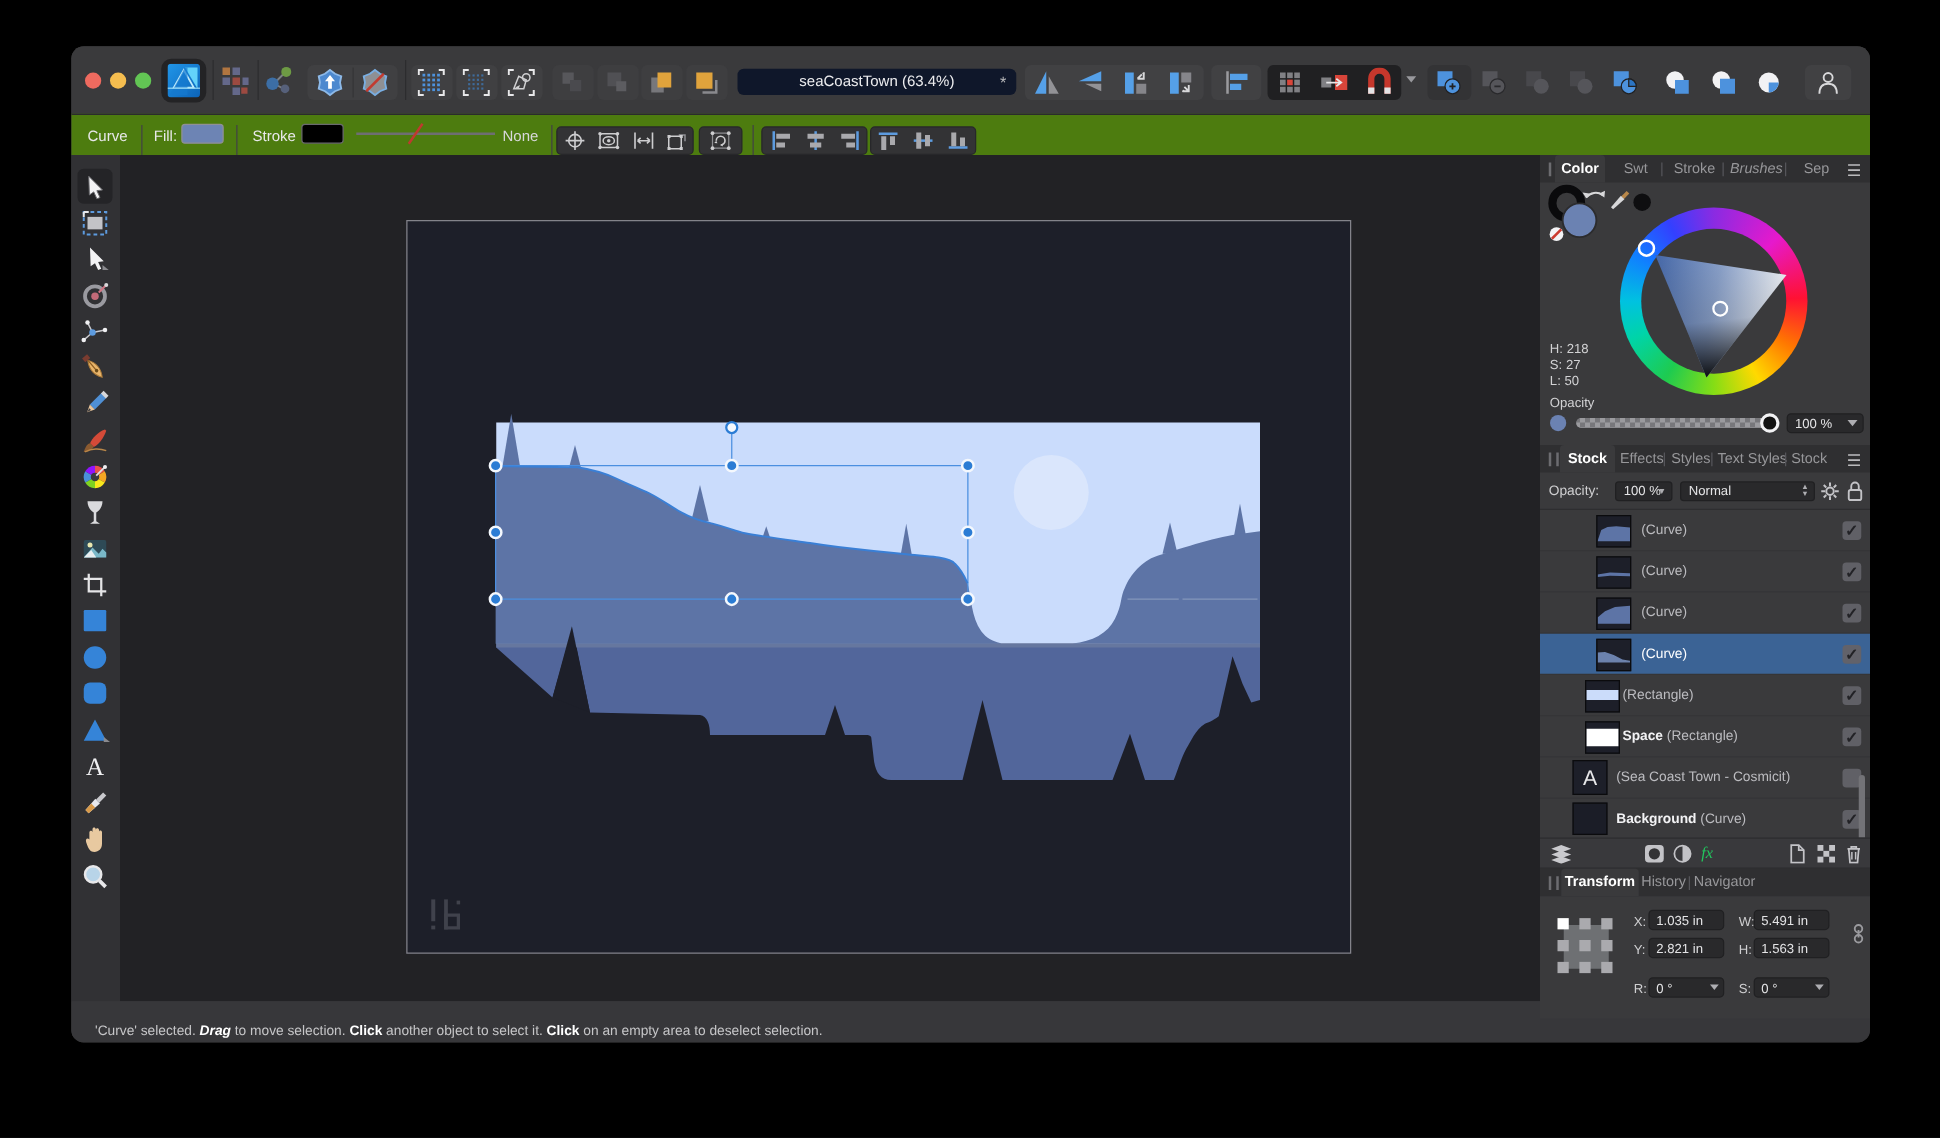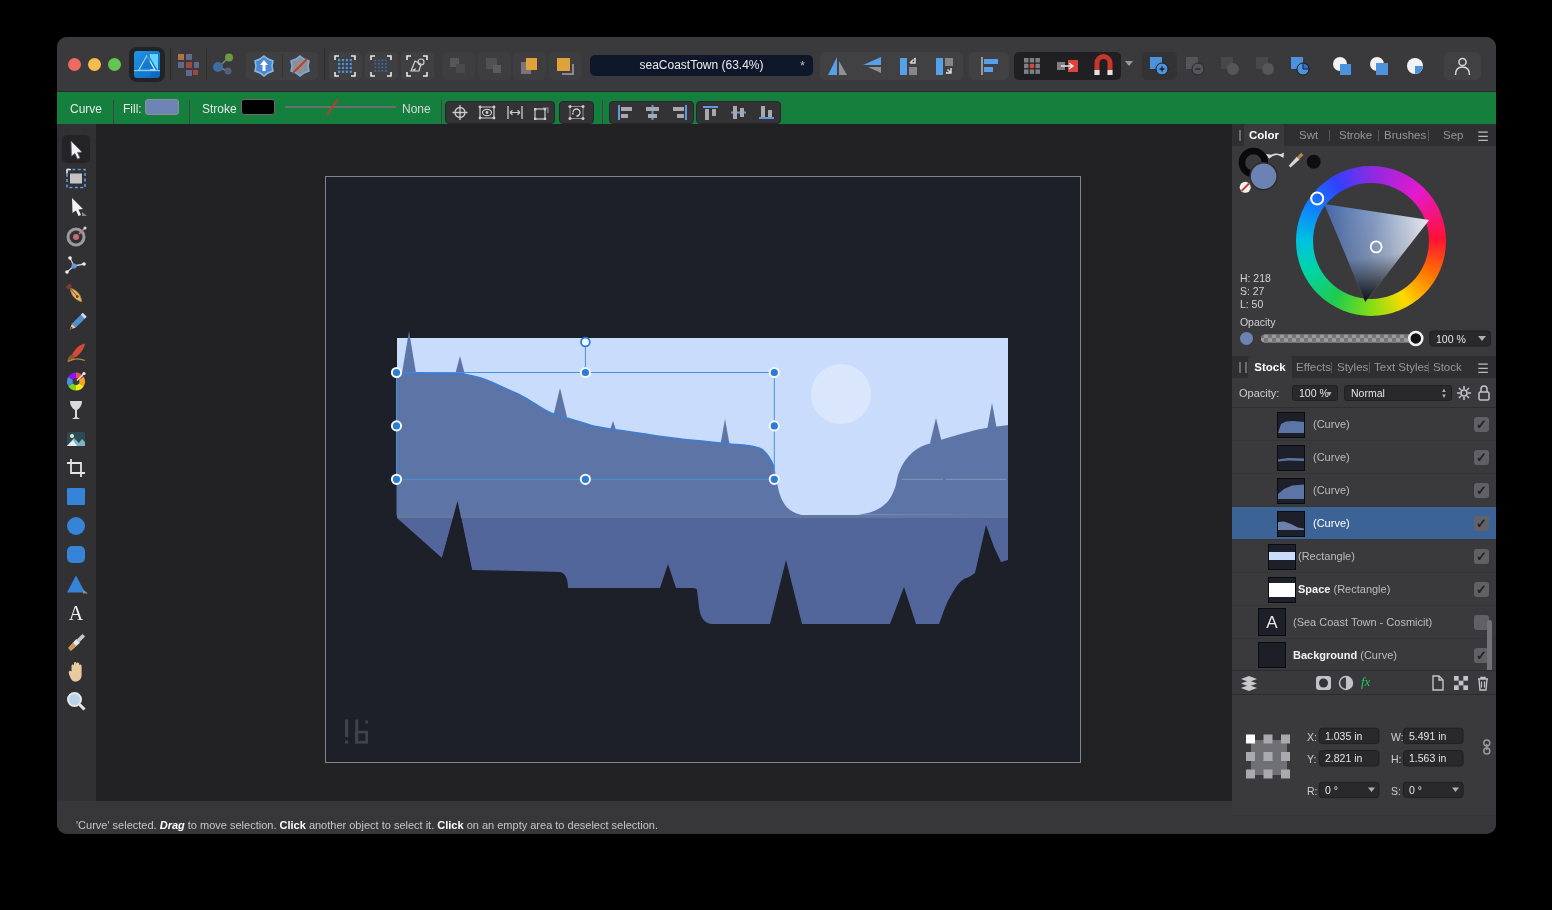--- a/index.html
+++ b/index.html
@@ -3,21 +3,21 @@
 <meta charset="utf-8">
 <style>
   * { margin:0; padding:0; box-sizing:border-box; }
   html,body { width:1552px; height:910px; background:#000; overflow:hidden;
     font-family:"Liberation Sans", sans-serif; }
   #win { position:absolute; left:57px; top:37px; width:1439px; height:797px;
     background:#39393b; border-radius:10px; overflow:hidden; }
   .abs { position:absolute; }
   
   #tb1 { position:absolute; left:0; top:0; width:1439px; height:54px; background:#3a3a3c; }
-  #tb2 { position:absolute; left:0; top:54px; width:1439px; height:33px; background:#15803d;
+  #tb2 { position:absolute; left:0; top:54px; width:1439px; height:33px; background:#4d7c0f;
          border-top:1px solid #2b2b2d; }
   #tools { position:absolute; left:0; top:87px; width:39px; height:677px; background:#313134; }
   #canvas { position:absolute; left:39px; top:87px; width:1136px; height:677px; background:#222225; }
   #panel { position:absolute; left:1175px; top:87px; width:264px; height:691px; background:#3a3a3c; }
   #status { position:absolute; left:0; top:764px; width:1439px; height:33px; background:#37373a; }
   
   .tl { position:absolute; top:21px; width:13px; height:13px; border-radius:50%; }
   
   .tbtn { position:absolute; top:15px; height:28px; border-radius:5px; }
   .sep1 { position:absolute; top:11px; width:1px; height:32px; background:#2c2c2e; }
@@ -514,21 +514,21 @@
   </div>
   <div id="panel">
    <div class="abs" id="p-color" style="left:0;top:0;width:264px;height:232px;">
     <div class="tabbar" style="top:0;">
       <div class="grip"></div>
       <div class="tab-sel" style="left:12px;width:40px;">Color</div>
       <div class="tab" style="left:67px;">Swt</div>
       <div class="tsep" style="left:97px;"></div>
       <div class="tab" style="left:107px;">Stroke</div>
       <div class="tsep" style="left:146px;"></div>
-      <div class="tab" style="left:152px;">Brushes</div>
+      <div class="tab" style="left:152px;font-style:italic;">Brushes</div>
       <div class="tsep" style="left:196px;"></div>
       <div class="tab" style="left:211px;">Sep</div>
       <div class="hamb">☰</div>
     </div>
     <svg class="abs" style="left:0;top:22px;" width="264" height="210" viewBox="0 0 264 210">
 
       <circle cx="21.4" cy="16.5" r="11.5" fill="none" stroke="#0a0a0c" stroke-width="6.5"></circle>
       <circle cx="31.6" cy="30.2" r="13.5" fill="#6b82b2" stroke="#2c2c2e" stroke-width="1.5"></circle>
       <path d="M37 12 C40 8 46 7 50 10" stroke="#d8d8da" stroke-width="1.6" fill="none"></path>
       <path d="M34 8 l3 4.5 4 -3.5 z M52 6.5 l-0.5 5.5 -4.5 -3 z" fill="#d8d8da"></path>
@@ -718,20 +718,27 @@
               <rect x="10.3" y="10.3" width="4.7" height="4.7"></rect>
         </g>
       </svg>
       <svg class="abs" style="left:244px;top:4px;" width="14" height="16" viewBox="0 0 14 16">
         <path d="M2 4 H12 M5 4 V2.5 H9 V4 M3 4 L4 15 H10 L11 4" fill="none" stroke="#c3c3c7" stroke-width="1.4"></path>
         <path d="M5.5 6.5 V12.5 M8.5 6.5 V12.5" stroke="#c3c3c7" stroke-width="1.2"></path>
       </svg>
     </div>
    </div>
    <div class="abs" id="p-transform" style="left:0;top:570px;width:264px;height:121px;border-top:1px solid #2c2c2e;">
+    <div class="tabbar" style="top:0;">
+      <div class="grip"></div>
+      <div class="tab-sel" style="left:17px;width:62px;">Transform</div>
+      <div class="tab" style="left:81px;">History</div>
+      <div class="tsep" style="left:119px;"></div>
+      <div class="tab" style="left:123px;">Navigator</div>
+    </div>
     <svg class="abs" style="left:0;top:22px;" width="264" height="99" viewBox="0 0 264 99">
       <rect x="19" y="23" width="36" height="35" fill="#6e7073"></rect>
       <g fill="#aaaaae">
         <rect x="31.5" y="17.5" width="9" height="9"></rect>
             <rect x="49" y="17.5" width="9" height="9"></rect>
         <rect x="14" y="35" width="9" height="9"></rect>
             <rect x="31.5" y="35" width="9" height="9"></rect>
             <rect x="49" y="35" width="9" height="9"></rect>
         <rect x="14" y="52.5" width="9" height="9"></rect>
             <rect x="31.5" y="52.5" width="9" height="9"></rect>

